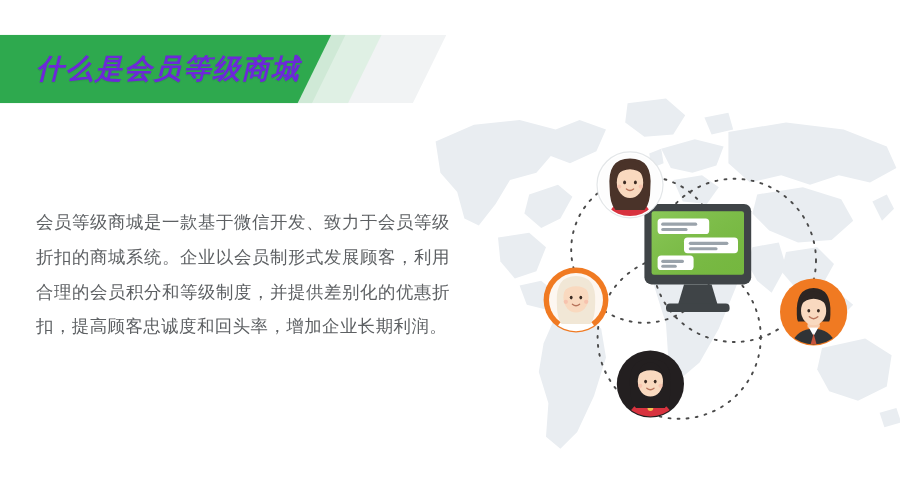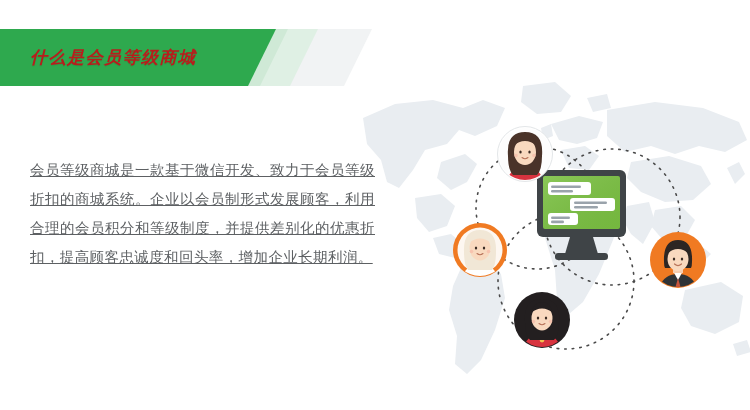--- a/index.html
+++ b/index.html
@@ -15,33 +15,33 @@
   
   .map-layer{position:absolute;left:355px;top:78px;width:400px;height:330px;opacity:1;}
   .map-layer svg{display:block;width:100%;height:100%;}
 
   
   .banner-wrap{position:absolute;left:0;top:29px;width:372px;height:57px;}
   .banner-wrap svg{display:block;width:100%;height:100%;}
   .banner-title{
     position:absolute;left:30px;top:29px;height:57px;
     display:flex;align-items:center;
-    font-size:17px;font-weight:bold;color:#b91c1c;
+    font-size:23px;font-weight:bold;color:#6d28d9;
     letter-spacing:1.5px;
     font-style:italic;
     text-shadow:0 1px 1px rgba(0,0,0,.08);
     white-space:nowrap;
     z-index:4;
   }
 
   
   .copy{
-    position:absolute;left:30px;top:156px;width:345px;
+    position:absolute;left:30px;top:172px;width:345px;
     color:#5d6063;font-size:14.5px;line-height:29px;
-    letter-spacing:.4px;text-align:justify;text-decoration:underline;
+    letter-spacing:.4px;text-align:justify;
   }
   .copy p{margin:0;}
 
   
   .illus{position:absolute;left:430px;top:112px;width:290px;height:260px;}
   .illus svg{display:block;width:100%;height:100%;overflow:visible;}
 </style>
 </head>
 <body>
 

